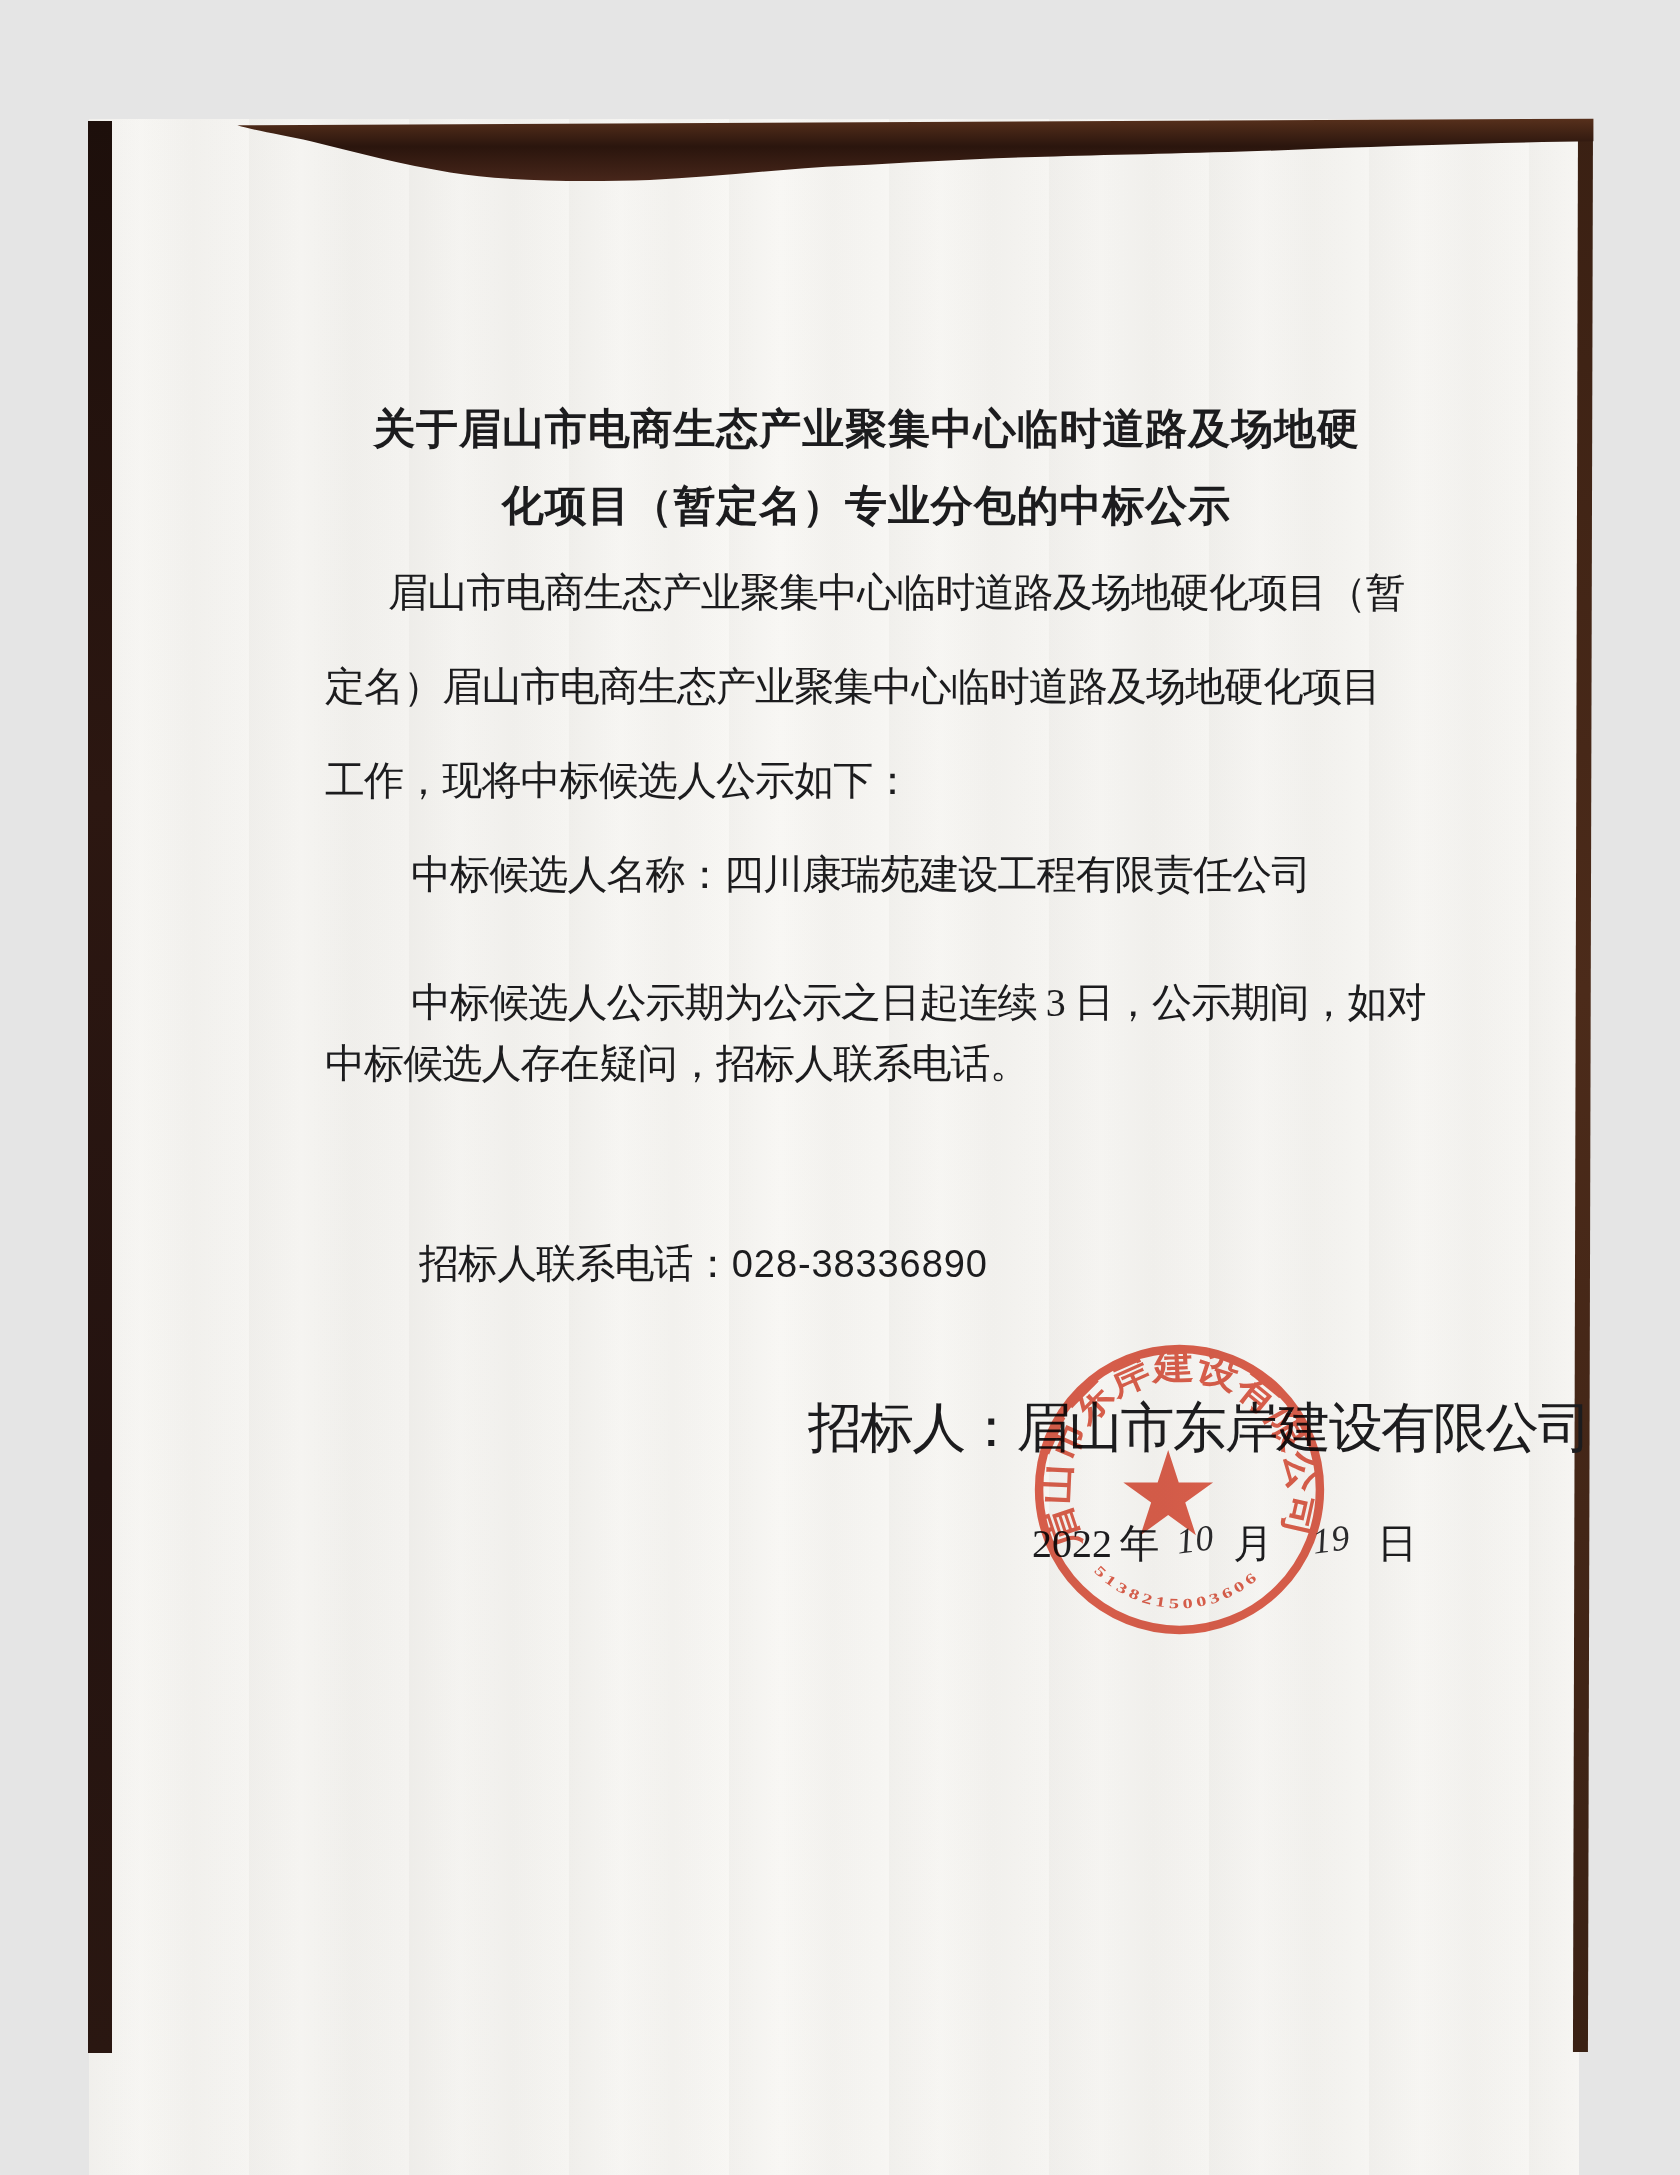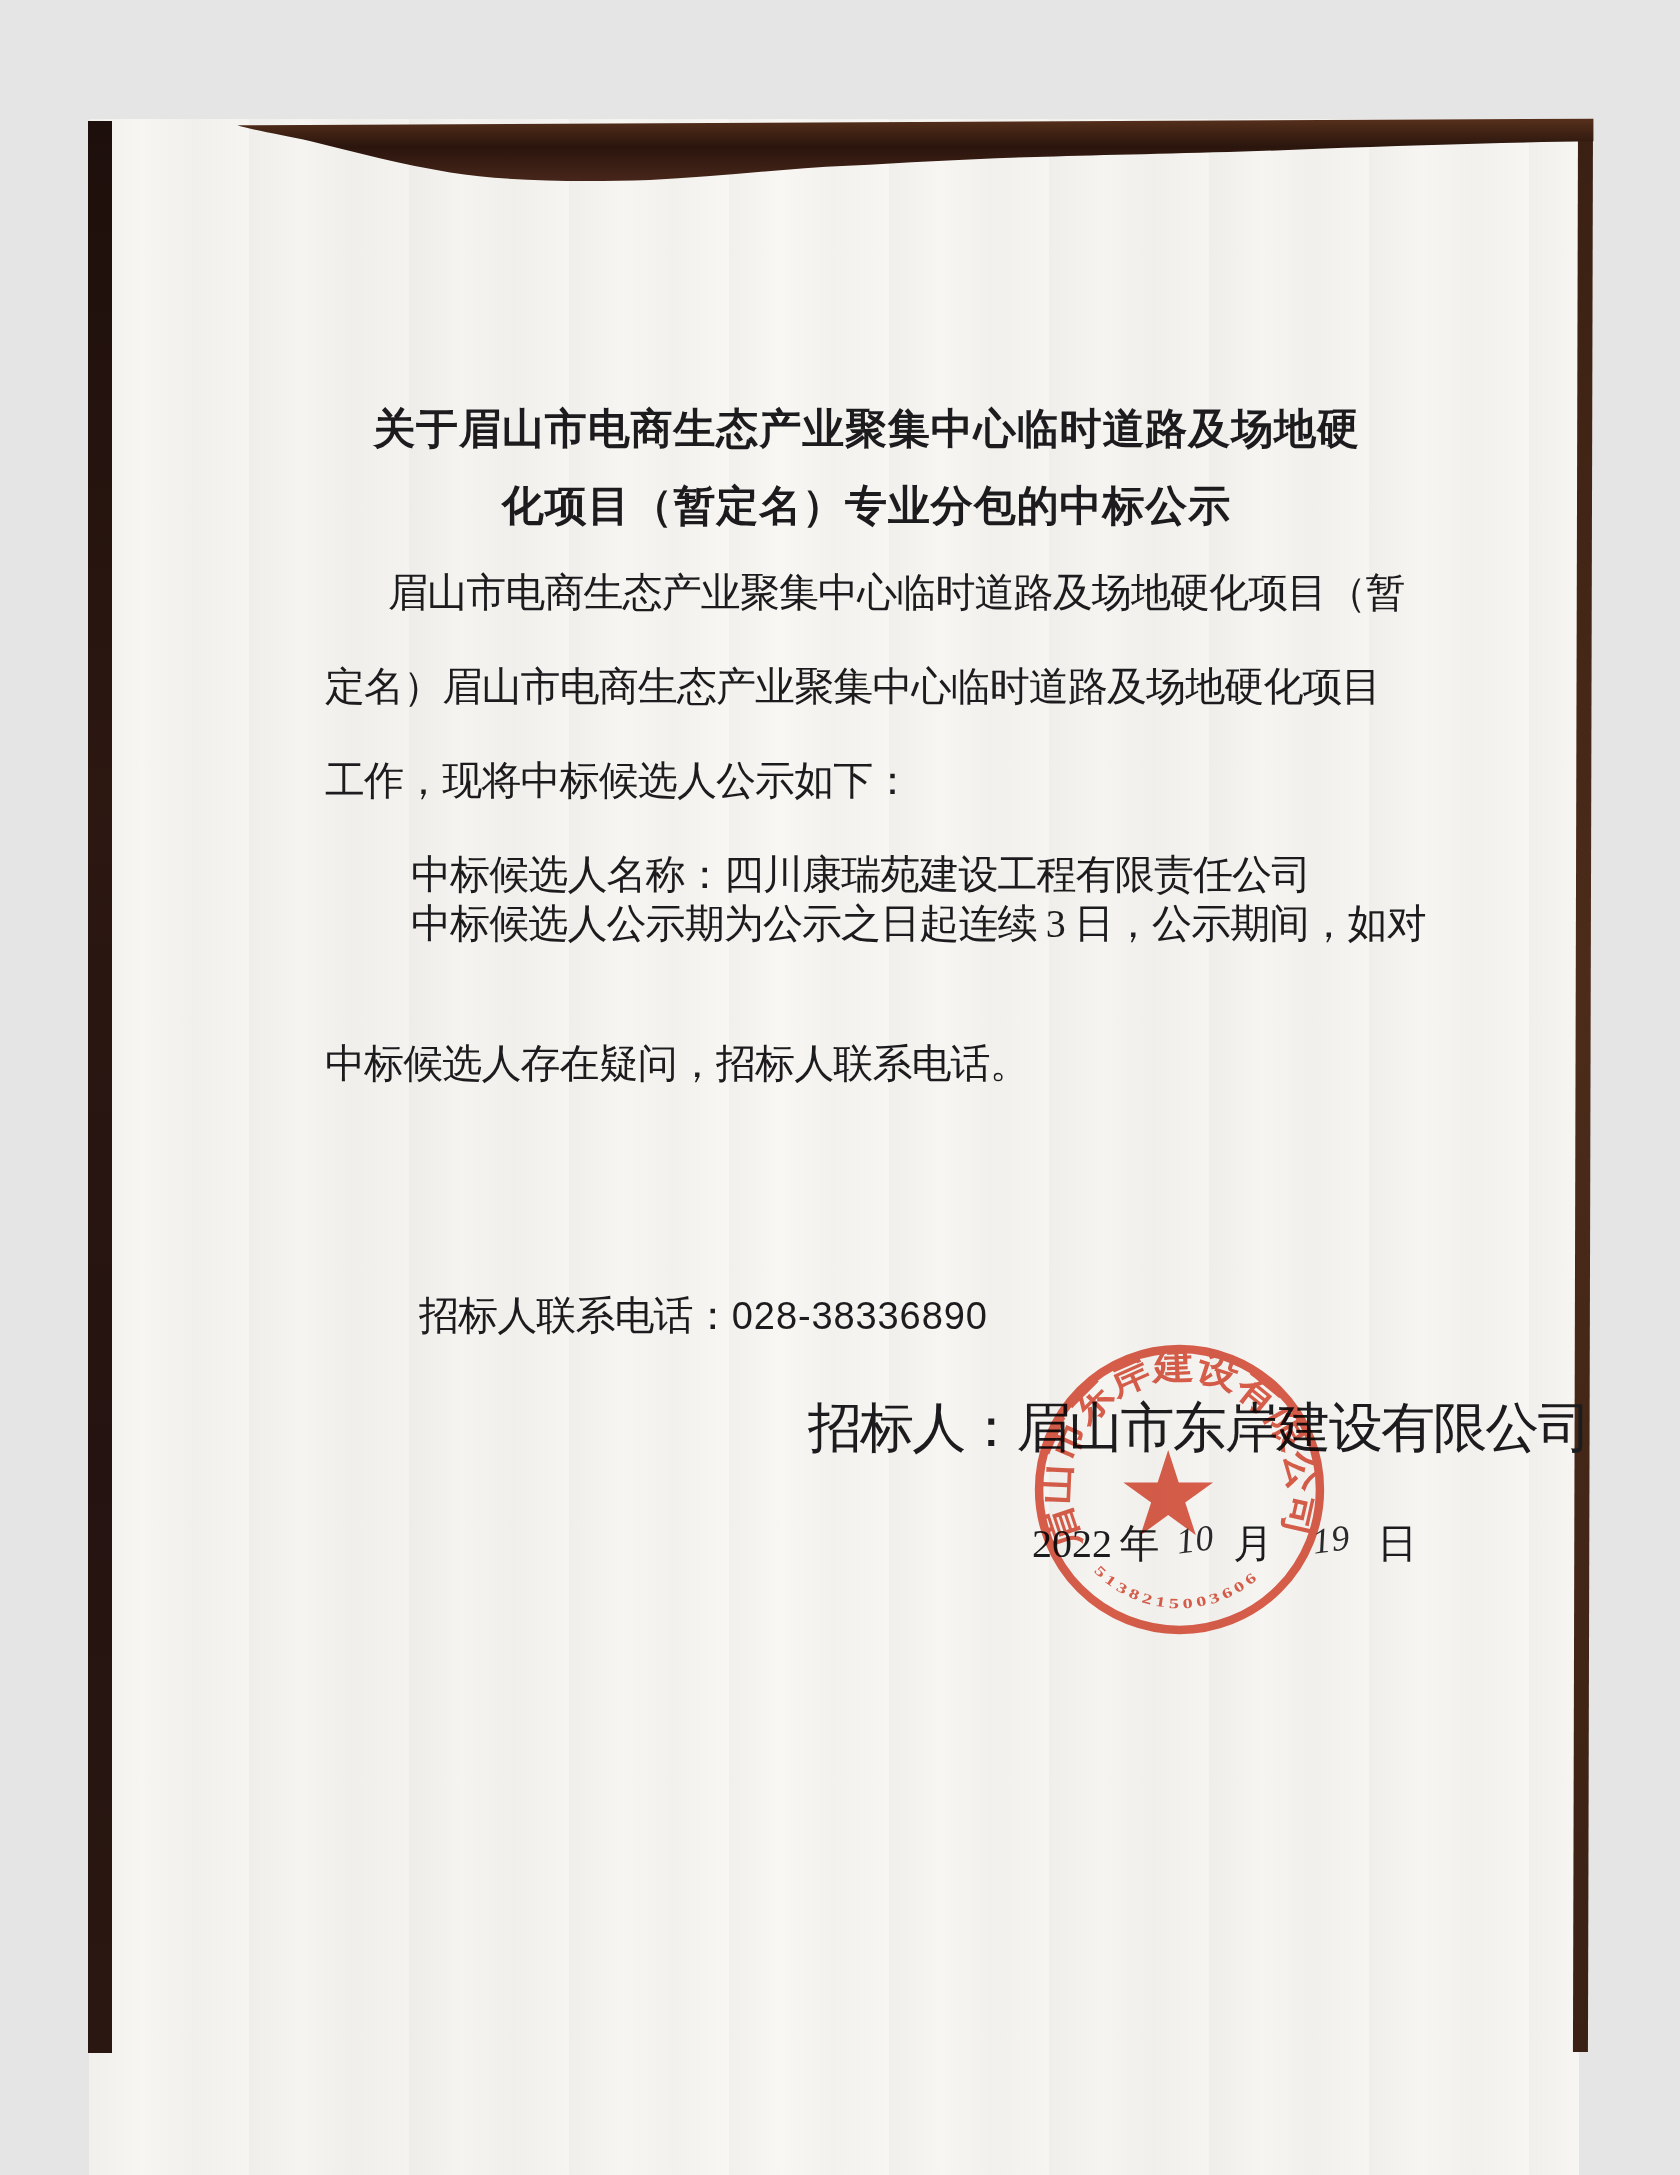--- a/index.html
+++ b/index.html
@@ -84,24 +84,24 @@
 
   <div class="title">
     <div>关于眉山市电商生态产业聚集中心临时道路及场地硬</div>
     <div>化项目（暂定名）专业分包的中标公示</div>
   </div>
 
   <div class="line" style="left:388px;top:565px;">眉山市电商生态产业聚集中心临时道路及场地硬化项目（暂</div>
   <div class="line" style="left:325px;top:659px;">定名）眉山市电商生态产业聚集中心临时道路及场地硬化项目</div>
   <div class="line" style="left:325px;top:753px;text-align:center;">工作，现将中标候选人公示如下：</div>
   <div class="line" style="left:411px;top:847px;">中标候选人名称：四川康瑞苑建设工程有限责任公司</div>
-  <div class="line" style="left:411px;top:896px;">中标候选人公示期为公示之日起连续 3 日，公示期间，如对</div>
+  <div class="line" style="left:411px;top:975px;">中标候选人公示期为公示之日起连续 3 日，公示期间，如对</div>
   <div class="line" style="left:325px;top:1036px;">中标候选人存在疑问，招标人联系电话。</div>
 
-  <div class="line" style="left:419px;top:1288px;">
+  <div class="line" style="left:419px;top:1236px;">
     <span>招标人联系电话：</span><span class="phone-number">028-38336890</span>
   </div>
 
   <div class="line signer" style="left:808px;top:1392px;font-size:54px;">
     <span>招标人：</span><span>眉山市东岸建设有限公司</span>
   </div>
 
   <div class="date-line">
     <span class="seg">2022</span><span class="seg m-yu">年</span><span class="seg hand m-mo">10</span><span class="seg m-mu">月</span><span class="seg hand m-dy">19</span><span class="seg m-du">日</span>
   </div>

